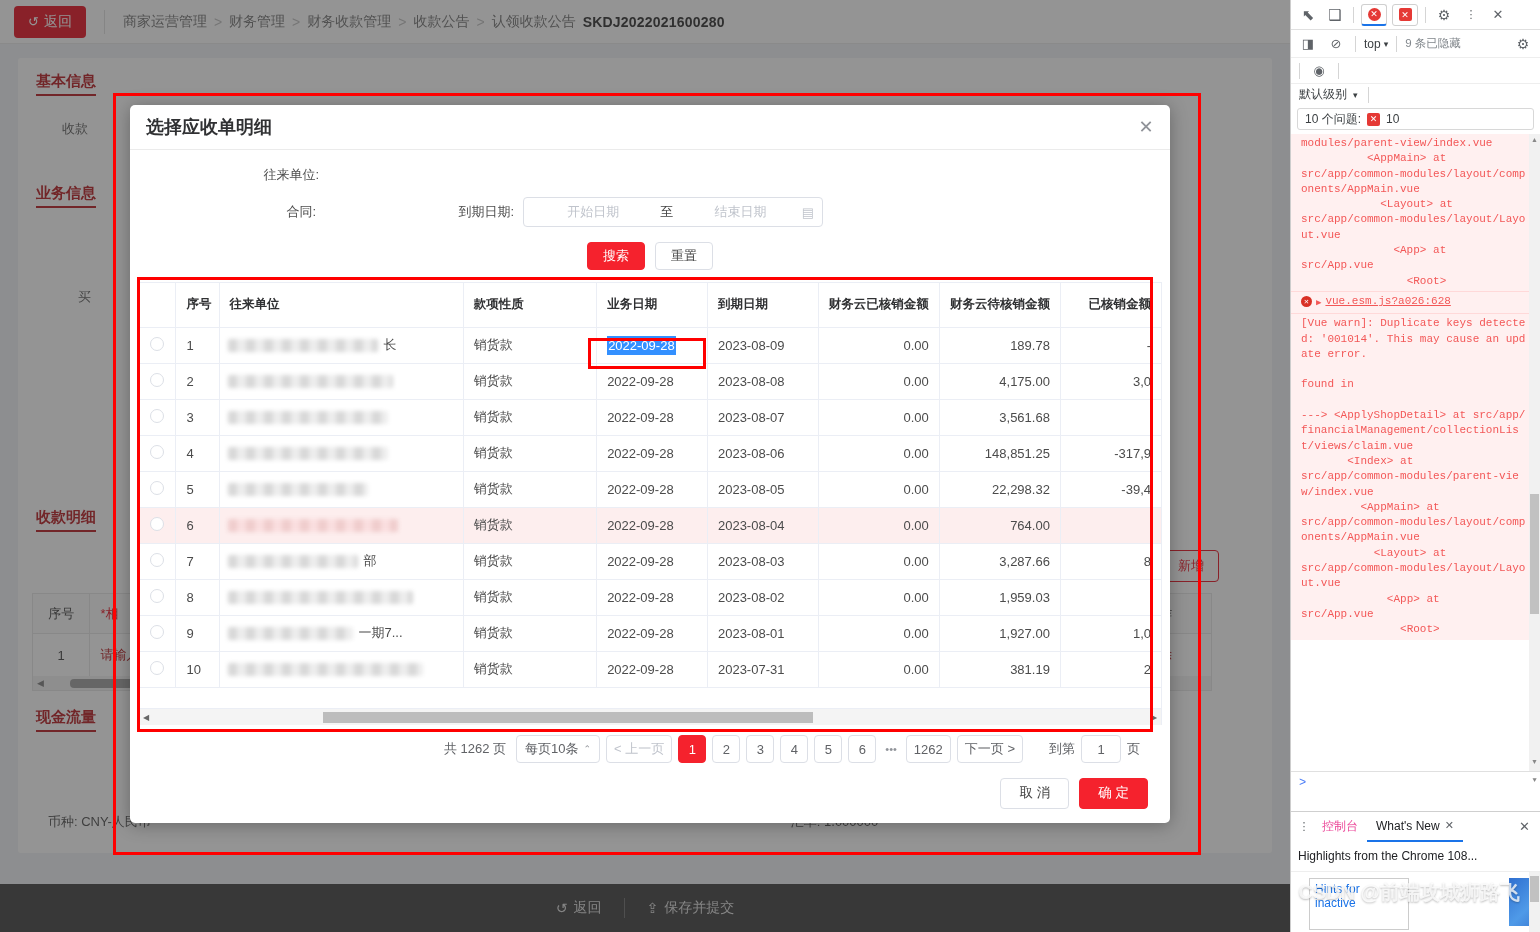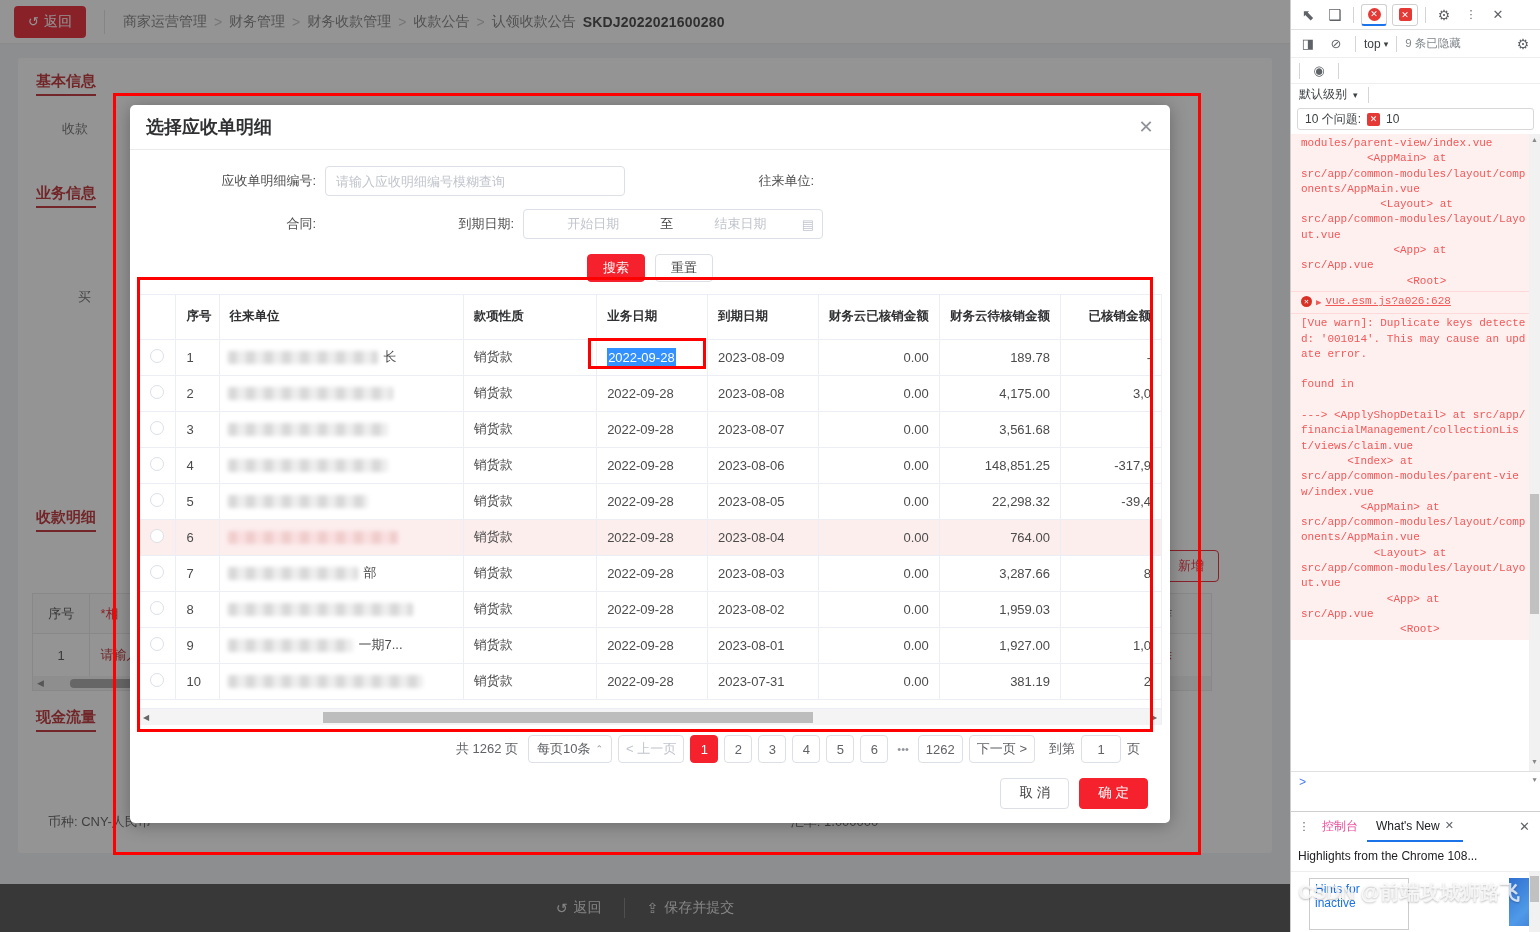--- a/index.html
+++ b/index.html
@@ -349,24 +349,20 @@
 
   <div id="modal">
     <div class="m-head">
       <span class="m-title">选择应收单明细</span>
       <span class="m-close">✕</span>
     </div>
 
     <div class="m-body">
 
       <div class="form-row">
-        <div class="fg">
-          <span class="fl" style="width:195px;">应收单明细编号:</span>
-          <input class="fi" style="width: 300px;" placeholder="请输入应收明细编号模糊查询">
-        </div>
         <div class="fg" style="margin-left:108px;">
           <span class="fl" style="width:90px;">往来单位:</span>
         </div>
       </div>
 
       <div class="form-row">
         <div class="fg">
           <span class="fl" style="width:195px;">合同:</span>
         </div>
         <div class="fg" style="margin-left:108px;">
@@ -558,21 +554,21 @@
         <div class="pg-btn disabled">&lt; 上一页</div>
         <div class="pg-btn active">1</div>
         <div class="pg-btn">2</div>
         <div class="pg-btn">3</div>
         <div class="pg-btn">4</div>
         <div class="pg-btn">5</div>
         <div class="pg-btn">6</div>
         <div class="pg-btn plain" style="font-size:11px;color:#909399;">•••</div>
         <div class="pg-btn">1262</div>
         <div class="pg-btn">下一页 &gt;</div>
-        <span style="margin-left:8px;">到第</span>
+        <span style="margin-left:20px;">到第</span>
         <input class="pg-jump-inp" value="1" style="">
         <span>页</span>
       </div>
     </div>
 
     <div class="m-foot">
       <button class="btn">取 消</button>
       <button class="btn btn-primary">确 定</button>
     </div>
   </div>

